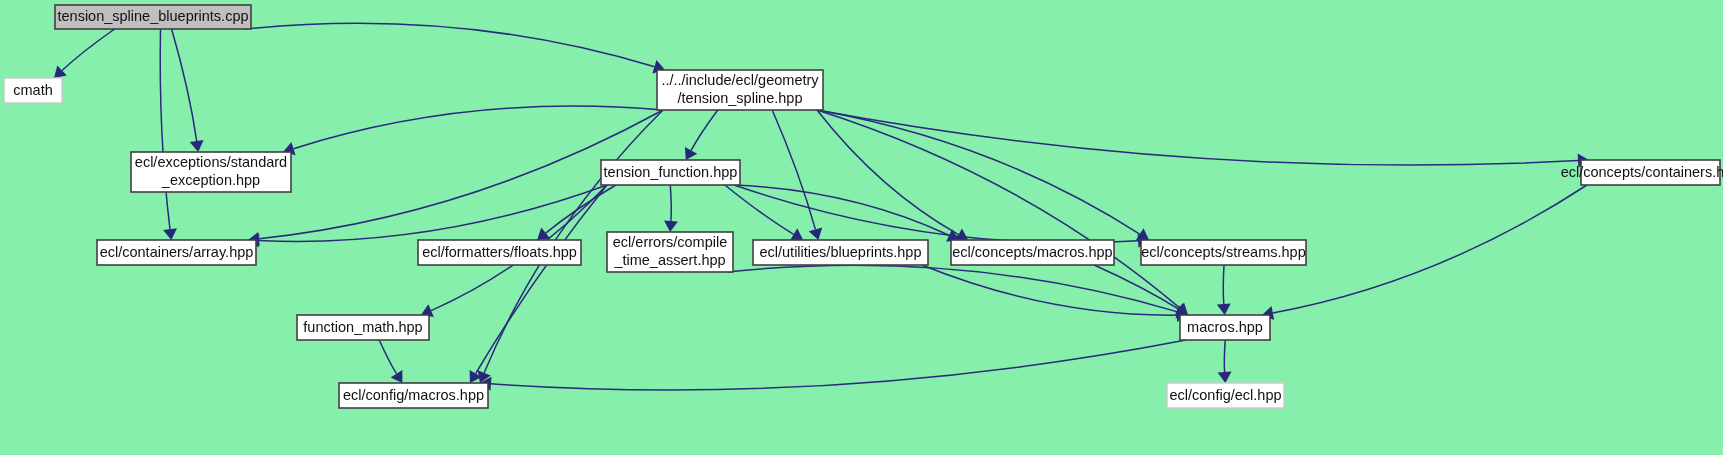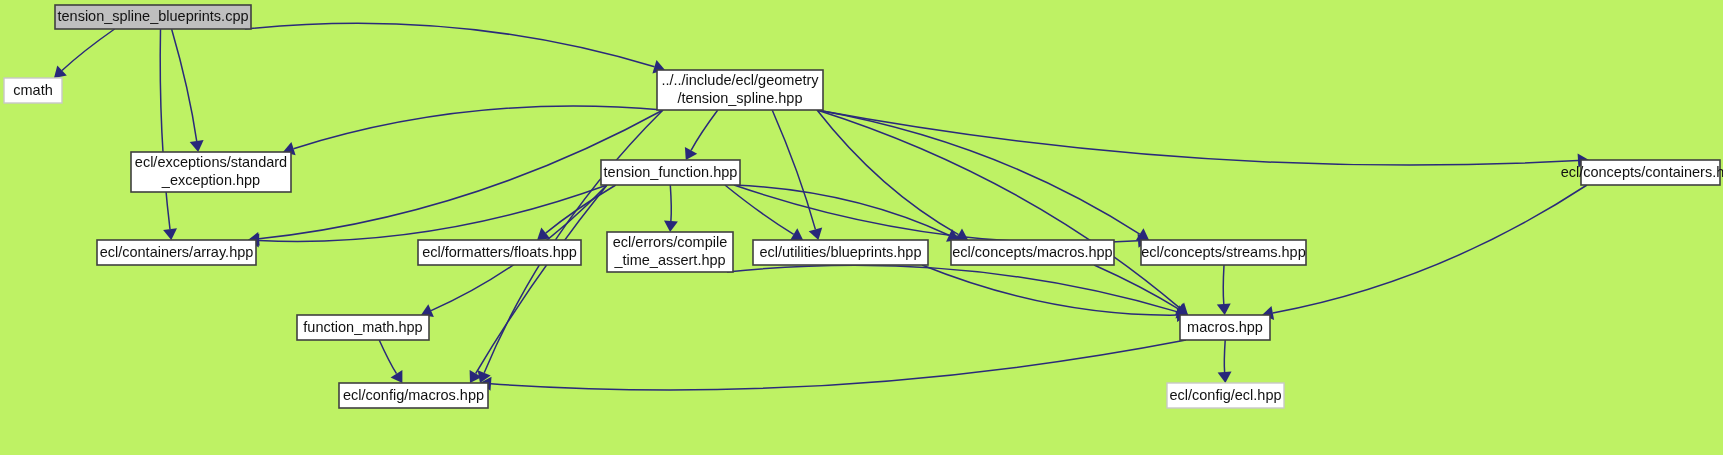--- a/index.html
+++ b/index.html
@@ -7,21 +7,21 @@
     padding: 0;
     background: #ffffff;
   }
   body {
     font-family: "Liberation Sans", "DejaVu Sans", sans-serif;
   }
   #graph-root {
     position: relative;
     width: 1723px;
     height: 455px;
-    background: #bef264;
+    background: #86efac;
     overflow: hidden;
   }
   svg#dep-graph {
     display: block;
     width: 1723px;
     height: 455px;
   }
   .node-box {
     fill: #ffffff;
     stroke: #404040;

